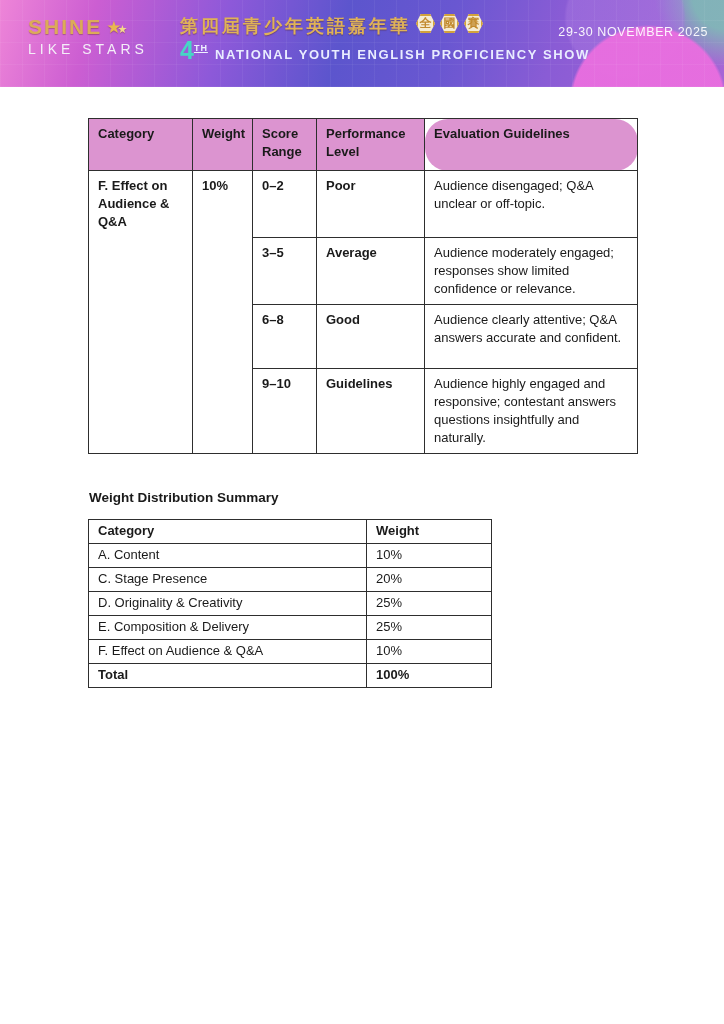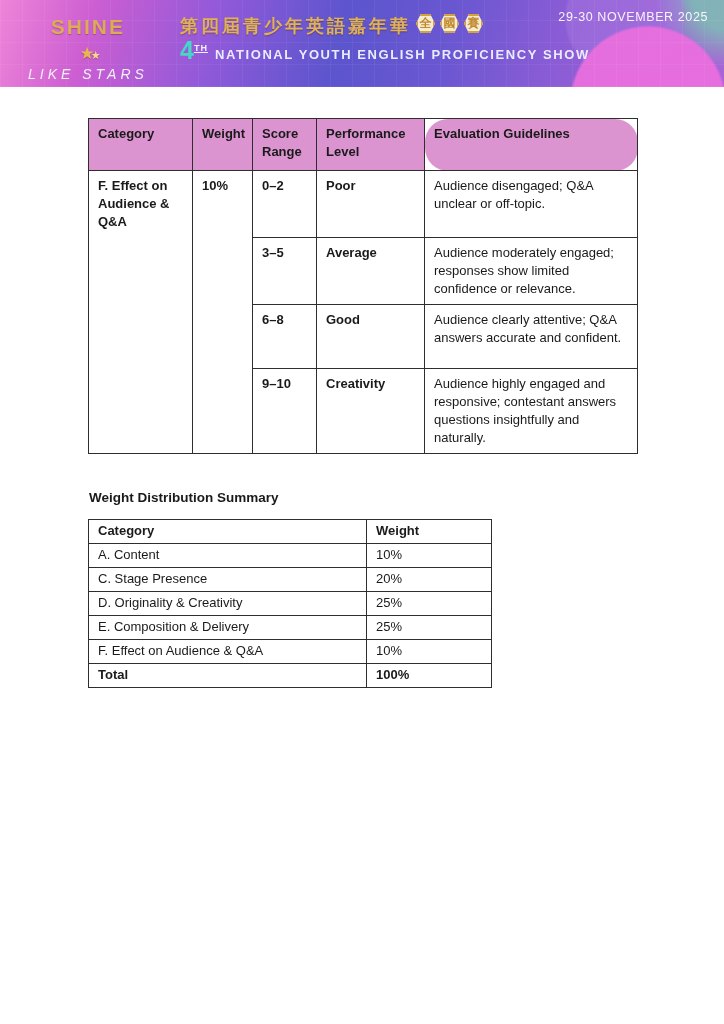--- a/index.html
+++ b/index.html
@@ -32,21 +32,20 @@
 
   .logo-block {
     position: absolute;
     left: 28px;
     top: 15px;
   }
   .logo-line1 {
     display: flex;
     align-items: center;
     gap: 4px;
-    flex-direction: column;
   }
   .logo-shine {
     font-size: 21px;
     font-weight: bold;
     letter-spacing: 2px;
     color: #dcab58;
     text-shadow: 0 1px 1px rgba(90,40,0,0.35);
   }
   .logo-stars {
     font-size: 17px;
@@ -54,21 +53,20 @@
     text-shadow: 0 1px 1px rgba(90,40,0,0.35);
     letter-spacing: -4px;
   }
   .logo-stars .star-small { font-size: 11px; color: #f3d98c; }
   .logo-line2 {
     margin-top: 2px;
     font-size: 14px;
     letter-spacing: 4px;
     color: #f4eef8;
     font-weight: normal;
-    font-style: italic;
   }
 
   .title-block {
     position: absolute;
     left: 180px;
     top: 14px;
     white-space: nowrap;
   }
   .title-cn-row {
     display: flex;
@@ -118,21 +116,21 @@
   .title-en {
     font-size: 13px;
     font-weight: bold;
     letter-spacing: 1.6px;
     color: #e9ecff;
   }
 
   .banner-date {
     position: absolute;
     right: 16px;
-    top: 10px;
+    top: 25px;
     font-size: 12.5px;
     letter-spacing: 0.6px;
     color: rgba(255,255,255,0.92);
   }
 
   
   .rubric-table {
     position: absolute;
     left: 88px;
     top: 118px;
@@ -246,21 +244,21 @@
       <td class="b">Average</td>
       <td>Audience moderately engaged; responses show limited confidence or relevance.</td>
     </tr>
     <tr class="r2">
       <td class="b">6–8</td>
       <td class="b">Good</td>
       <td>Audience clearly attentive; Q&amp;A answers accurate and confident.</td>
     </tr>
     <tr class="r3">
       <td class="b">9–10</td>
-      <td class="b">Creativity</td>
+      <td class="b">Guidelines</td>
       <td>Audience highly engaged and responsive; contestant answers questions insightfully and naturally.</td>
     </tr>
   </tbody>
     </table>
 
   <div class="summary-title">Weight Distribution Summary</div>
 
   <table class="summary-table">
     <tbody>
         <tr>

